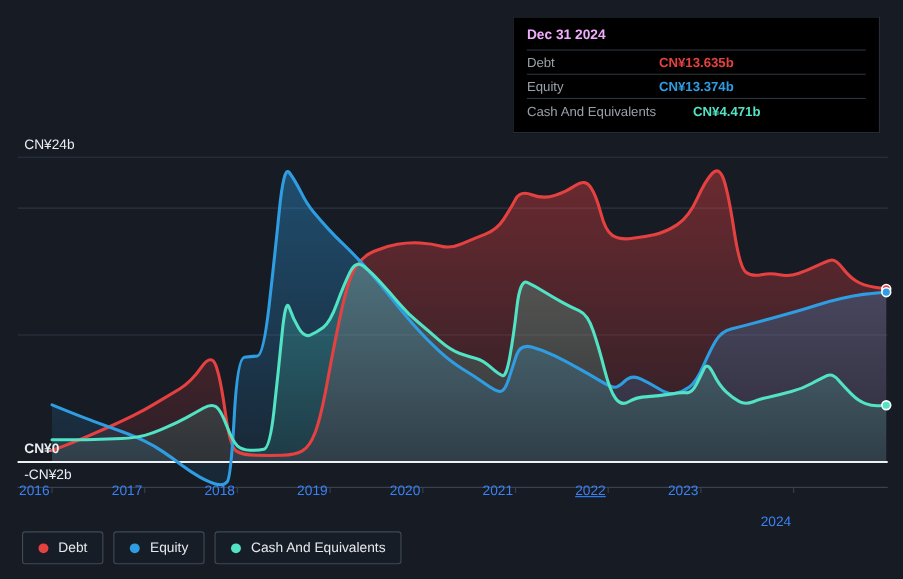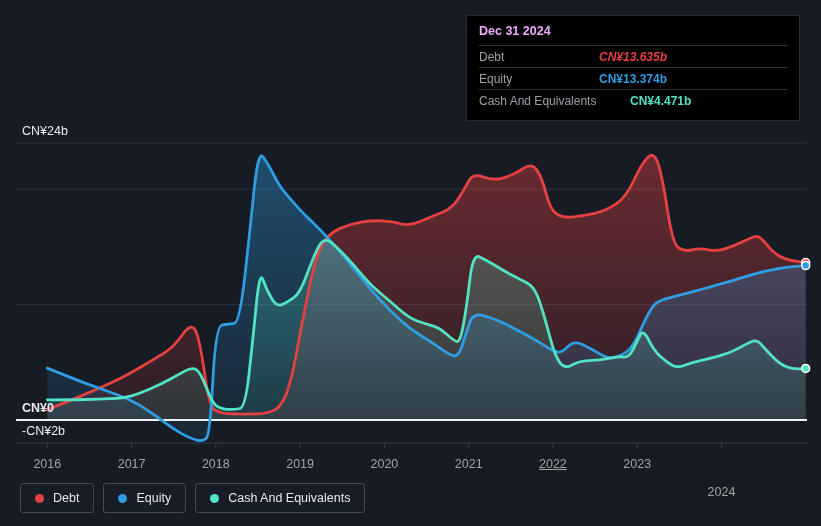--- a/index.html
+++ b/index.html
@@ -2,32 +2,32 @@
 <html><head>
 <meta charset="utf-8">
 <style>
   html,body{margin:0;padding:0;background:#161b24;}
   .screen{position:relative;width:821px;height:526px;background:#161b24;overflow:hidden;
           font-family:"Liberation Sans",sans-serif;-webkit-font-smoothing:antialiased;}
   svg{position:absolute;left:0;top:0;display:block;}
 
   
   .y-label{position:absolute;left:22px;font-size:12.5px;color:#e9edf2;white-space:nowrap;}
-  .x-label{position:absolute;top:457px;width:60px;margin-left:-30px;text-align:center;
-           font-size:12.5px;color:#a3a3a3;}
+  .x-label{position:absolute;top:439px;width:60px;margin-left:-30px;text-align:left;
+           font-size:12.5px;color:#3b82f6;}
 
   
   .tt{position:absolute;left:466px;top:15px;width:334px;box-sizing:border-box;
       background:#000;border:1px solid #262d37;padding:0 12px 6px 12px;z-index:5;}
   .tt-title{font-size:12.5px;font-weight:bold;color:#f0abfc;padding:8px 0 7px 0;}
   .tt-row{display:flex;align-items:center;font-size:12px;padding:2px 0;min-height:14px;}
   .tt-row.bordered{border-top:1px solid #2e343d;padding-top:4px;padding-bottom:3px;}
   .tt-label{width:120px;color:#9aa1a9;flex:0 0 120px;}
   .tt-val{font-weight:bold;}
-  .tt-val.red{color:#e64141;font-style:italic;}
+  .tt-val.red{color:#e64141;}
   .tt-val.blue{color:#2f9de2;}
   .tt-val.teal{color:#52e2c4;margin-left:31px;}
   .tt-ratio-num{color:#fff;font-weight:bold;}
   .tt-ratio-text{color:#9aa1a9;font-weight:normal;margin-left:5px;}
   .tt-row.last{padding-bottom:6px;}
 
   
   .legend{position:absolute;left:20px;top:483px;display:flex;gap:9px;}
   .legend-item{display:flex;align-items:center;gap:9px;height:28px;padding:0 14px;
                border:1px solid #424a55;border-radius:3px;background:#171d27;cursor:pointer;}

